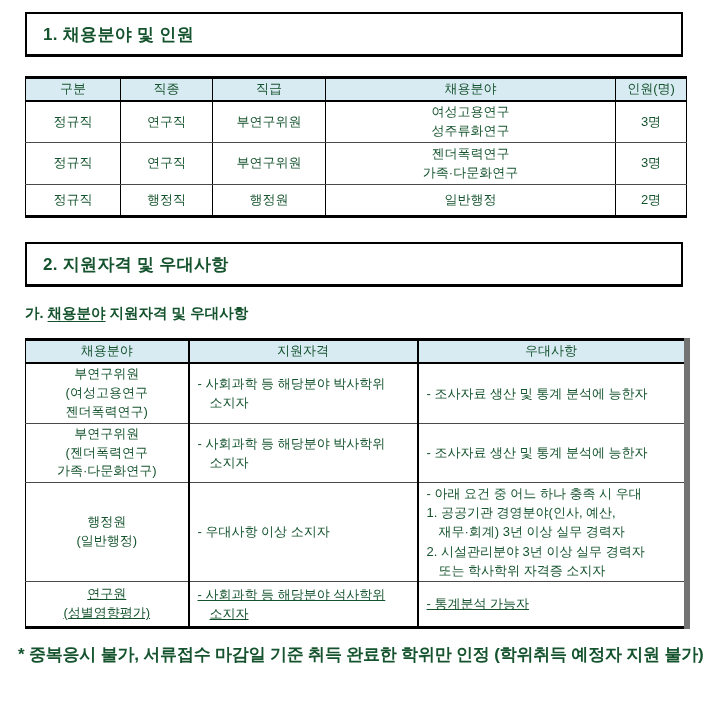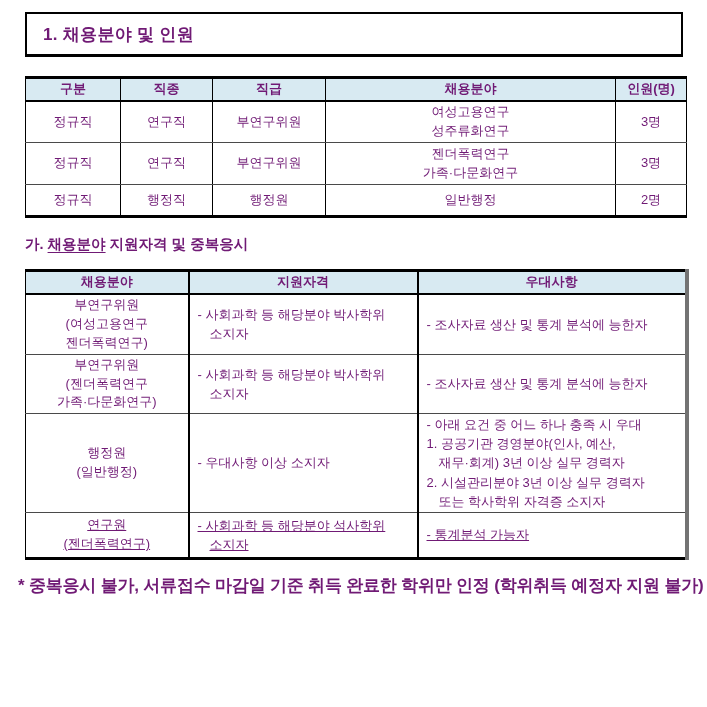--- a/index.html
+++ b/index.html
@@ -1,21 +1,21 @@
 <!DOCTYPE html>
 <html><head>
 <meta charset="utf-8">
 <style>
   html,body { margin:0; padding:0; background:#ffffff; }
   .page {
     position:relative;
     width:707px; height:707px;
     background:#ffffff;
     font-family:"Liberation Sans","DejaVu Sans",sans-serif;
-    color:#701a75;
+    color:#14532d;
     overflow:hidden;
   }
   .titlebox {
     box-sizing:border-box;
     margin-left:25px;
     width:658px;
     border:2px solid #000;
     border-bottom-width:3px;
     padding:9px 14px 8px 16px;
     font-size:17px;
@@ -41,33 +41,33 @@
   th, td {
     box-sizing:border-box;
     font-size:13px;
     line-height:1.45;
     vertical-align:middle;
     padding:1px 4px;
     overflow:hidden;
   }
   th {
     background:#d8eaf2;
-    font-weight:bold;
+    font-weight:normal;
     text-align:center;
   }
   table { border-top:3px solid #000; border-bottom:3px solid #000;
           border-left:1px solid #000; border-right:1px solid #000; }
   th { border-bottom:2px solid #000; }
   
   #t1 th, #t1 td { border-left:1px solid #000; border-right:1px solid #000; }
   #t1 td { border-top:1px solid #4a4a4a; border-bottom:1px solid #4a4a4a; text-align:center; }
   
   #t2 th, #t2 td { border-left:2px solid #000; border-right:2px solid #000; }
   #t2 th:first-child, #t2 td:first-child { border-left:1px solid #000; }
-  #t2 th:last-child, #t2 td:last-child { border-right:4px solid #737373; }
+  #t2 th:last-child, #t2 td:last-child { border-right:6px solid #737373; }
   #t2 td { border-top:1px solid #4a4a4a; border-bottom:1px solid #4a4a4a; }
   #t2 td.c-center { text-align:center; }
   #t2 td.c-left { text-align:left; padding-left:8px; padding-right:6px; line-height:1.47; }
   .ln { display:block; }
   .cont { padding-left:12px; }
   tr.hh { height:22px; }
   tr.h42 { height:42px; }
   tr.h32 { height:32px; }
   tr.h39 { height:39px; }
   tr.h56 { height:56px; }
@@ -129,22 +129,25 @@
     <tr class="h32">
       <td>정규직</td>
       <td>행정직</td>
       <td>행정원</td>
       <td>일반행정</td>
       <td>2명</td>
     </tr>
   </tbody>
     </table>
 
-
-  <div class="subtitle"><span>가. </span><span class="ul">채용분야</span><span> 지원자격 및 중복응시</span></div>
+  <div id="box2" class="titlebox">
+    <span>2. 지원자격 및 우대사항</span>
+  </div>
+
+  <div class="subtitle"><span>가. </span><span class="ul">채용분야</span><span> 지원자격 및 우대사항</span></div>
 
   <table id="t2">
     <colgroup>
       <col style="width:163px">
         <col style="width:229px">
         <col style="width:269px">
     </colgroup>
     <tbody>
         <tr class="hh">
       <th>채용분야</th>
@@ -191,21 +194,21 @@
         <span class="ln">- 아래 요건 중 어느 하나 충족 시 우대</span>
         <span class="ln">1. 공공기관 경영분야(인사, 예산,</span>
         <span class="ln cont">재무·회계) 3년 이상 실무 경력자</span>
         <span class="ln">2. 시설관리분야 3년 이상 실무 경력자</span>
         <span class="ln cont">또는 학사학위 자격증 소지자</span>
       </td>
     </tr>
     <tr class="h46">
       <td class="c-center">
         <span class="ln">연구원</span>
-        <span class="ln">(젠더폭력연구)</span>
+        <span class="ln">(성별영향평가)</span>
       </td>
       <td class="c-left">
         <span class="ln">- 사회과학 등 해당분야 석사학위</span>
         <span class="ln cont">소지자</span>
       </td>
       <td class="c-left">
         <span class="ln">- 통계분석 가능자</span>
       </td>
     </tr>
   </tbody>

